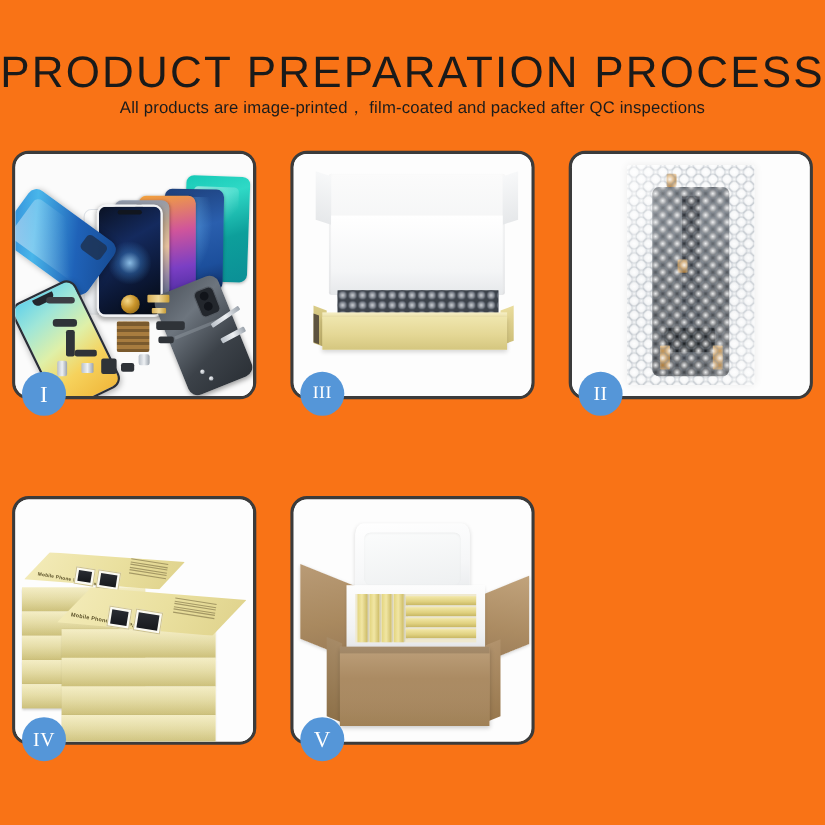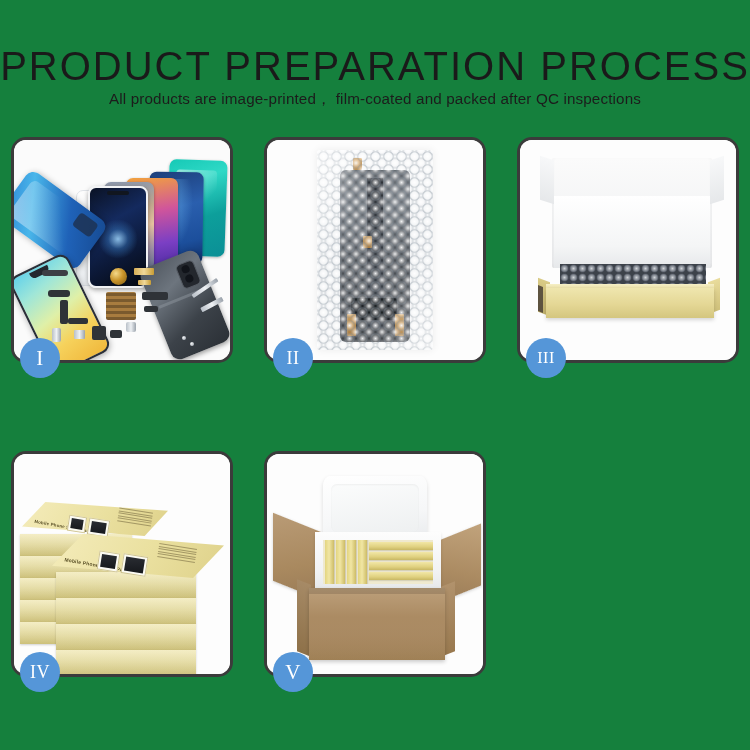--- a/index.html
+++ b/index.html
@@ -2,21 +2,21 @@
 <html><head>
 <meta charset="utf-8">
 <style>
   html, body {
     margin: 0; padding: 0;
     width: 750px; height: 750px;
     background: #ffffff;
     font-family: "Liberation Sans", sans-serif;
     overflow: hidden;
   }
-  #page { position: relative; width: 750px; height: 750px; background: #15803d; }
+  #page { position: relative; width: 750px; height: 750px; background: #f97316; }
 
   
   .header { position: absolute; left: 0; top: 0; width: 750px; text-align: center; }
   .title {
     margin: 0; padding: 0;
     font-family: "Liberation Sans", sans-serif;
     font-size: 40px; font-weight: 400;
     letter-spacing: 2.0px;
     color: #1a1a1a;
     line-height: 1;
@@ -433,48 +433,48 @@
         <div class="silver" style="left:38px;top:188px;width:9px;height:14px;border-radius:2px;"></div>
         <div class="scrw" style="left:168px;top:196px;"></div>
         <div class="scrw" style="left:176px;top:202px;"></div>
         <div class="silver" style="left:176px;top:146px;width:30px;height:4px;transform:rotate(-34deg);"></div>
         <div class="silver" style="left:186px;top:162px;width:24px;height:5px;transform:rotate(-28deg);"></div>
       </div>
       <div class="badge">I</div>
     </div>
 
     <div class="panel">
+      <div class="photo p3">
+        <div class="b3-lidback"></div>
+        <div class="b3-foam"></div>
+        <div class="b3-contents"></div>
+        <div class="b3-left"></div>
+        <div class="b3-right"></div>
+        <div class="b3-ftop"></div>
+        <div class="b3-front"></div>
+        <div class="b3-leftedge"></div>
+      </div>
+      <div class="badge wider">III</div>
+    </div>
+
+    <div class="panel">
       <div class="photo p2">
         <div class="bw-bag">
           <div class="bw-part"></div>
           <div class="bw-strip" style="top:28px;height:150px;"></div>
           <div class="bw-conn" style="left:34px;top:148px;width:46px;height:22px;"></div>
           <div class="bw-tape" style="left:36px;top:8px;"></div>
           <div class="bw-tape" style="left:46px;top:86px;"></div>
           <div class="bw-tape" style="left:30px;top:164px;height:22px;"></div>
           <div class="bw-tape" style="left:78px;top:164px;height:22px;"></div>
           <div class="bw-bubbles"></div>
           <div class="bw-gloss"></div>
         </div>
       </div>
       <div class="badge wide">II</div>
-    </div>
-
-    <div class="panel">
-      <div class="photo p3">
-        <div class="b3-lidback"></div>
-        <div class="b3-foam"></div>
-        <div class="b3-contents"></div>
-        <div class="b3-left"></div>
-        <div class="b3-right"></div>
-        <div class="b3-ftop"></div>
-        <div class="b3-front"></div>
-        <div class="b3-leftedge"></div>
-      </div>
-      <div class="badge wider">III</div>
     </div>
 
     <div class="panel">
       <div class="photo p4">
         <div class="stack">
 
           <div class="sbox" style="left:0px;top:58px;width:112px;height:22px;">
               <i class="side"></i>
             </div>
           <div class="sbox" style="left:0px;top:80px;width:112px;height:22px;">

